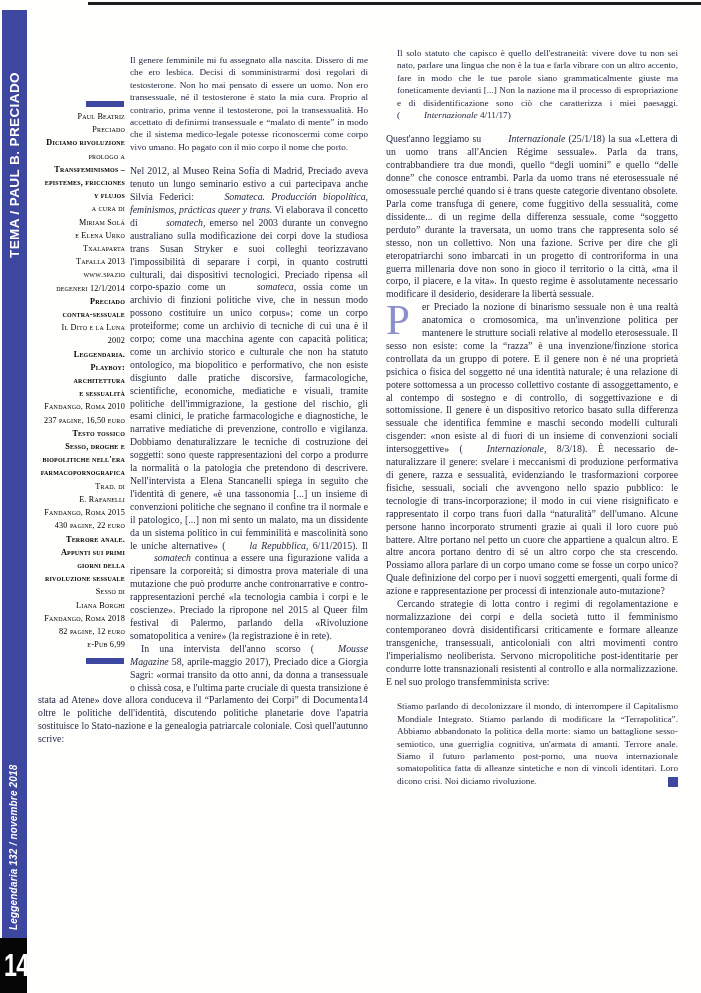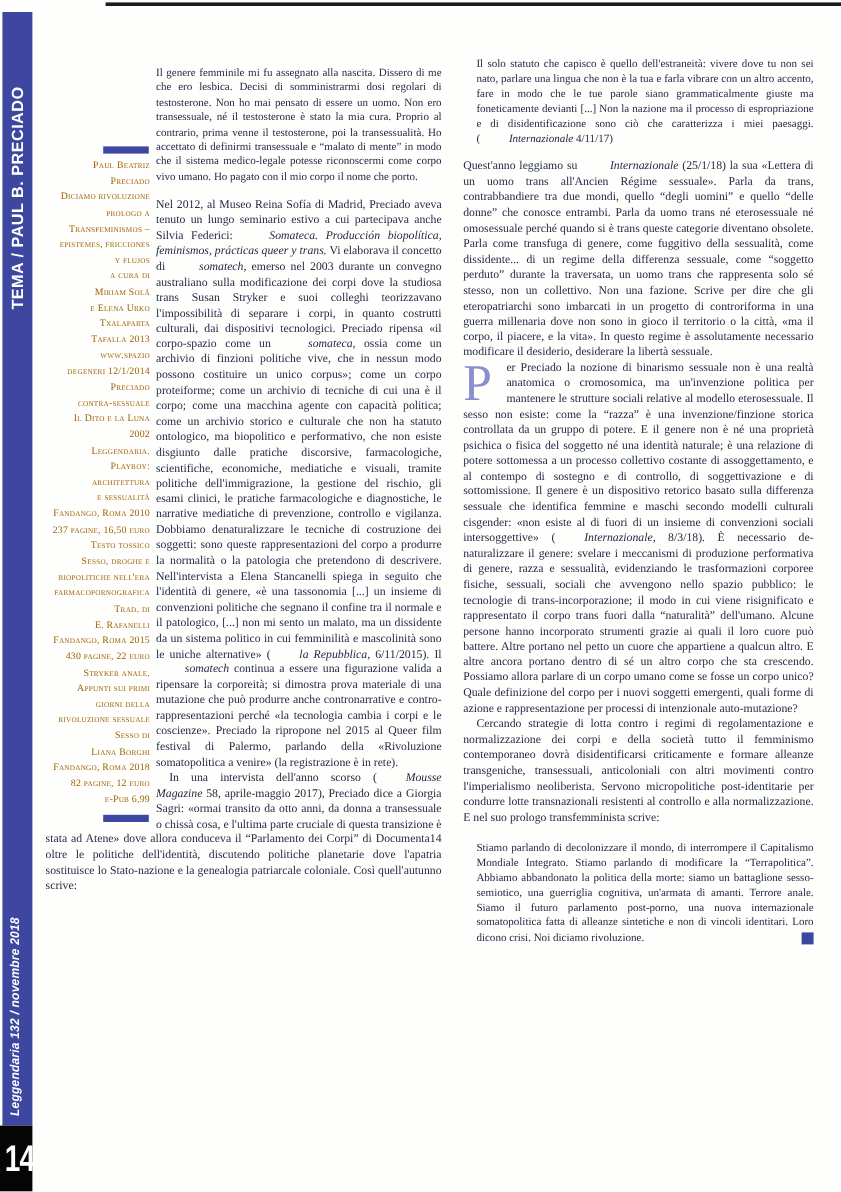--- a/index.html
+++ b/index.html
@@ -14,26 +14,26 @@
     font-family:"Liberation Sans","DejaVu Sans",sans-serif;font-weight:bold;
     transform-origin:0 0;}
   .vtext.tema{left:5px;top:248px;font-size:13.5px;letter-spacing:.4px;transform:rotate(-90deg);}
   .vtext.issue{left:5px;top:920px;font-size:10.5px;font-style:italic;letter-spacing:.2px;
     transform:rotate(-90deg) scaleX(.95);}
   .pagenum-box{position:absolute;left:0;top:938px;width:27px;height:55px;background:#050505;
     display:flex;align-items:center;}
   .pagenum-box span{color:#fff;font-family:"Liberation Sans","DejaVu Sans",sans-serif;
     font-weight:bold;font-size:31px;transform:scaleX(.75);letter-spacing:-1px;}
   
-  .sidebar{position:absolute;left:33px;top:122px;width:92px;text-align:right;color:#a16207;}
+  .sidebar{position:absolute;left:33px;top:101px;width:92px;text-align:right;color:#000000;}
   .bar{width:38px;height:6px;background:#3d47a0;margin-left:auto;margin-right:1px;}
   .bar.bottom{margin-top:7px;}
   .bib{margin-top:3px;font-size:8.2px;line-height:13.2px;font-variant:small-caps;
     letter-spacing:.2px;}
-  .bib-line.b{font-weight:normal;}
+  .bib-line.b{font-weight:bold;}
   
   .col{position:absolute;top:42px;font-size:9.8px;line-height:12.9px;text-align:justify;}
   .col1{left:38px;width:330px;height:900px;}
   .col2{left:386px;width:292px;height:930px;}
   .spacer{float:left;width:92px;height:645px;}
   p{margin:0;}
   p.indent{text-indent:11px;}
   p.quote{margin:12px 0;padding-left:11px;font-size:9.2px;line-height:12.4px;}
   .col2 p.quote:first-child{margin-top:5px;}
   .dropcap{float:left;font-size:43px;line-height:34px;width:33px;color:#8b90cd;
@@ -83,21 +83,21 @@
       <div class="bib-line">Fandango, Roma 2010</div>
       <div class="bib-line">237 pagine, 16,50 euro</div>
       <div class="bib-line b">Testo tossico</div>
       <div class="bib-line b">Sesso, droghe e</div>
       <div class="bib-line b">biopolitiche nell'era</div>
       <div class="bib-line b">farmacopornografica</div>
       <div class="bib-line">Trad. di</div>
       <div class="bib-line">E. Rafanelli</div>
       <div class="bib-line">Fandango, Roma 2015</div>
       <div class="bib-line">430 pagine, 22 euro</div>
-      <div class="bib-line b">Stryker anale.</div>
+      <div class="bib-line b">Terrore anale.</div>
       <div class="bib-line b">Appunti sui primi</div>
       <div class="bib-line b">giorni della</div>
       <div class="bib-line b">rivoluzione sessuale</div>
       <div class="bib-line">Sesso di</div>
       <div class="bib-line">Liana Borghi</div>
       <div class="bib-line">Fandango, Roma 2018</div>
       <div class="bib-line">82 pagine, 12 euro</div>
       <div class="bib-line">e-Pub 6,99</div>
     </div>
   <div class="bar bottom"></div>

